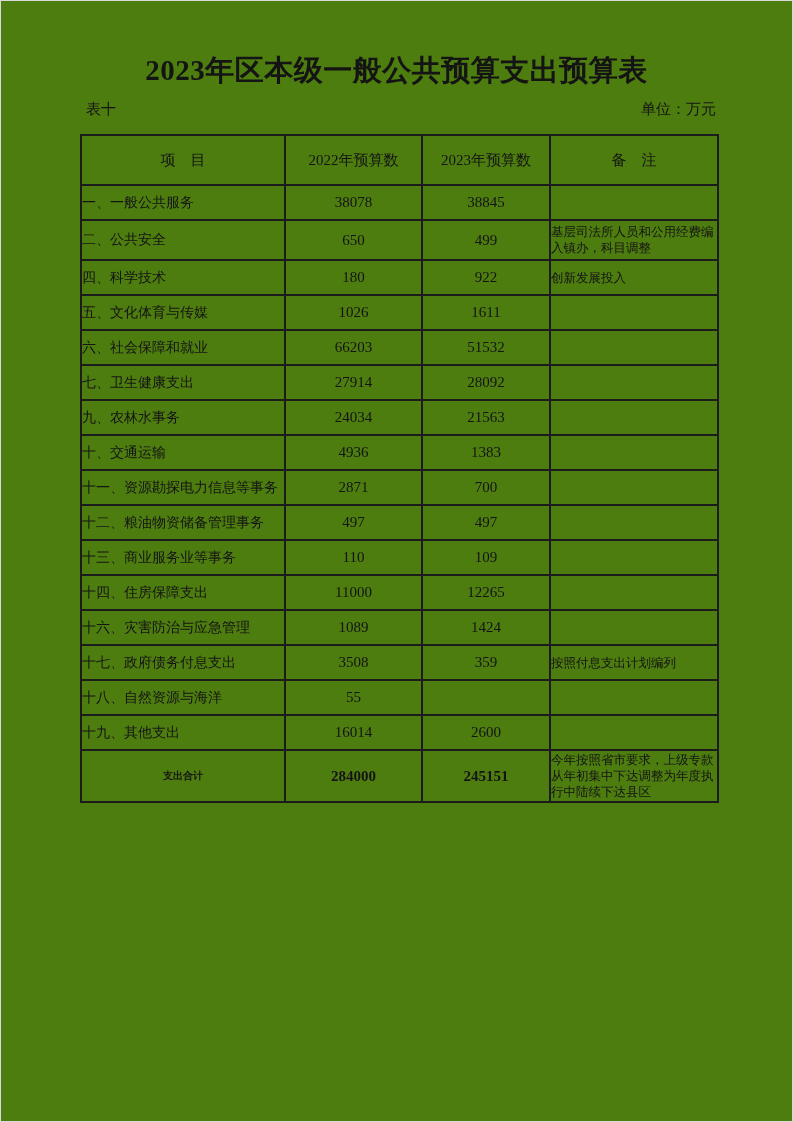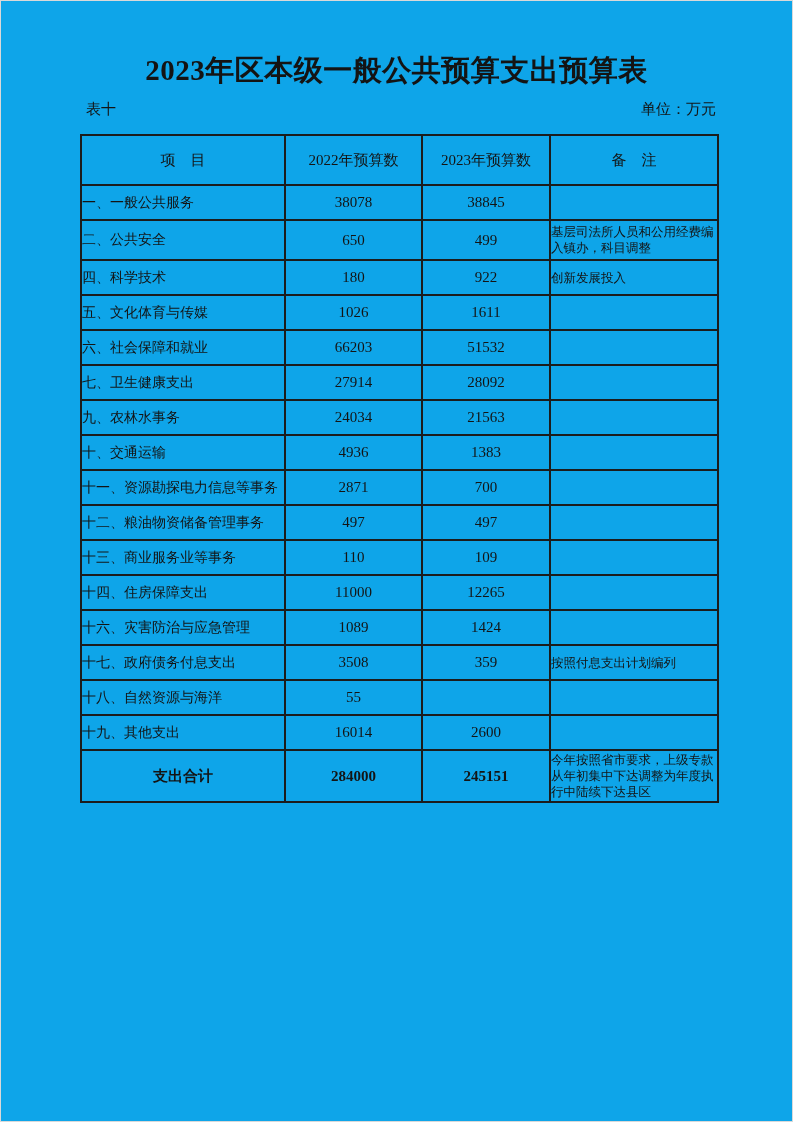--- a/index.html
+++ b/index.html
@@ -4,21 +4,21 @@
 <style>
   html, body {
     margin: 0;
     padding: 0;
     background: #ffffff;
   }
   .page {
     position: relative;
     width: 793px;
     height: 1122px;
-    background: #0ea5e9;
+    background: #4d7c0f;
     box-sizing: border-box;
     border: 1px solid #d9d9d9;
     font-family: "Liberation Serif", "DejaVu Serif", serif;
     color: #141414;
     overflow: hidden;
   }
   .doc-title {
     position: absolute;
     top: 50px;
     left: 0;
@@ -80,21 +80,21 @@
   }
   td.remark-cell {
     font-size: 12.5px;
     line-height: 1.28;
     text-align: left;
     padding: 1px 3px 1px 5px;
   }
   tr.total-row td.item-cell {
     text-align: center;
     font-weight: bold;
-    font-size: 15px;
+    font-size: 10px;
     padding-left: 0;
     font-family: Liberation Mono, monospace;
   }
   tr.total-row td.num-cell {
     font-weight: bold;
   }
 </style>
 </head>
 <body>
 

